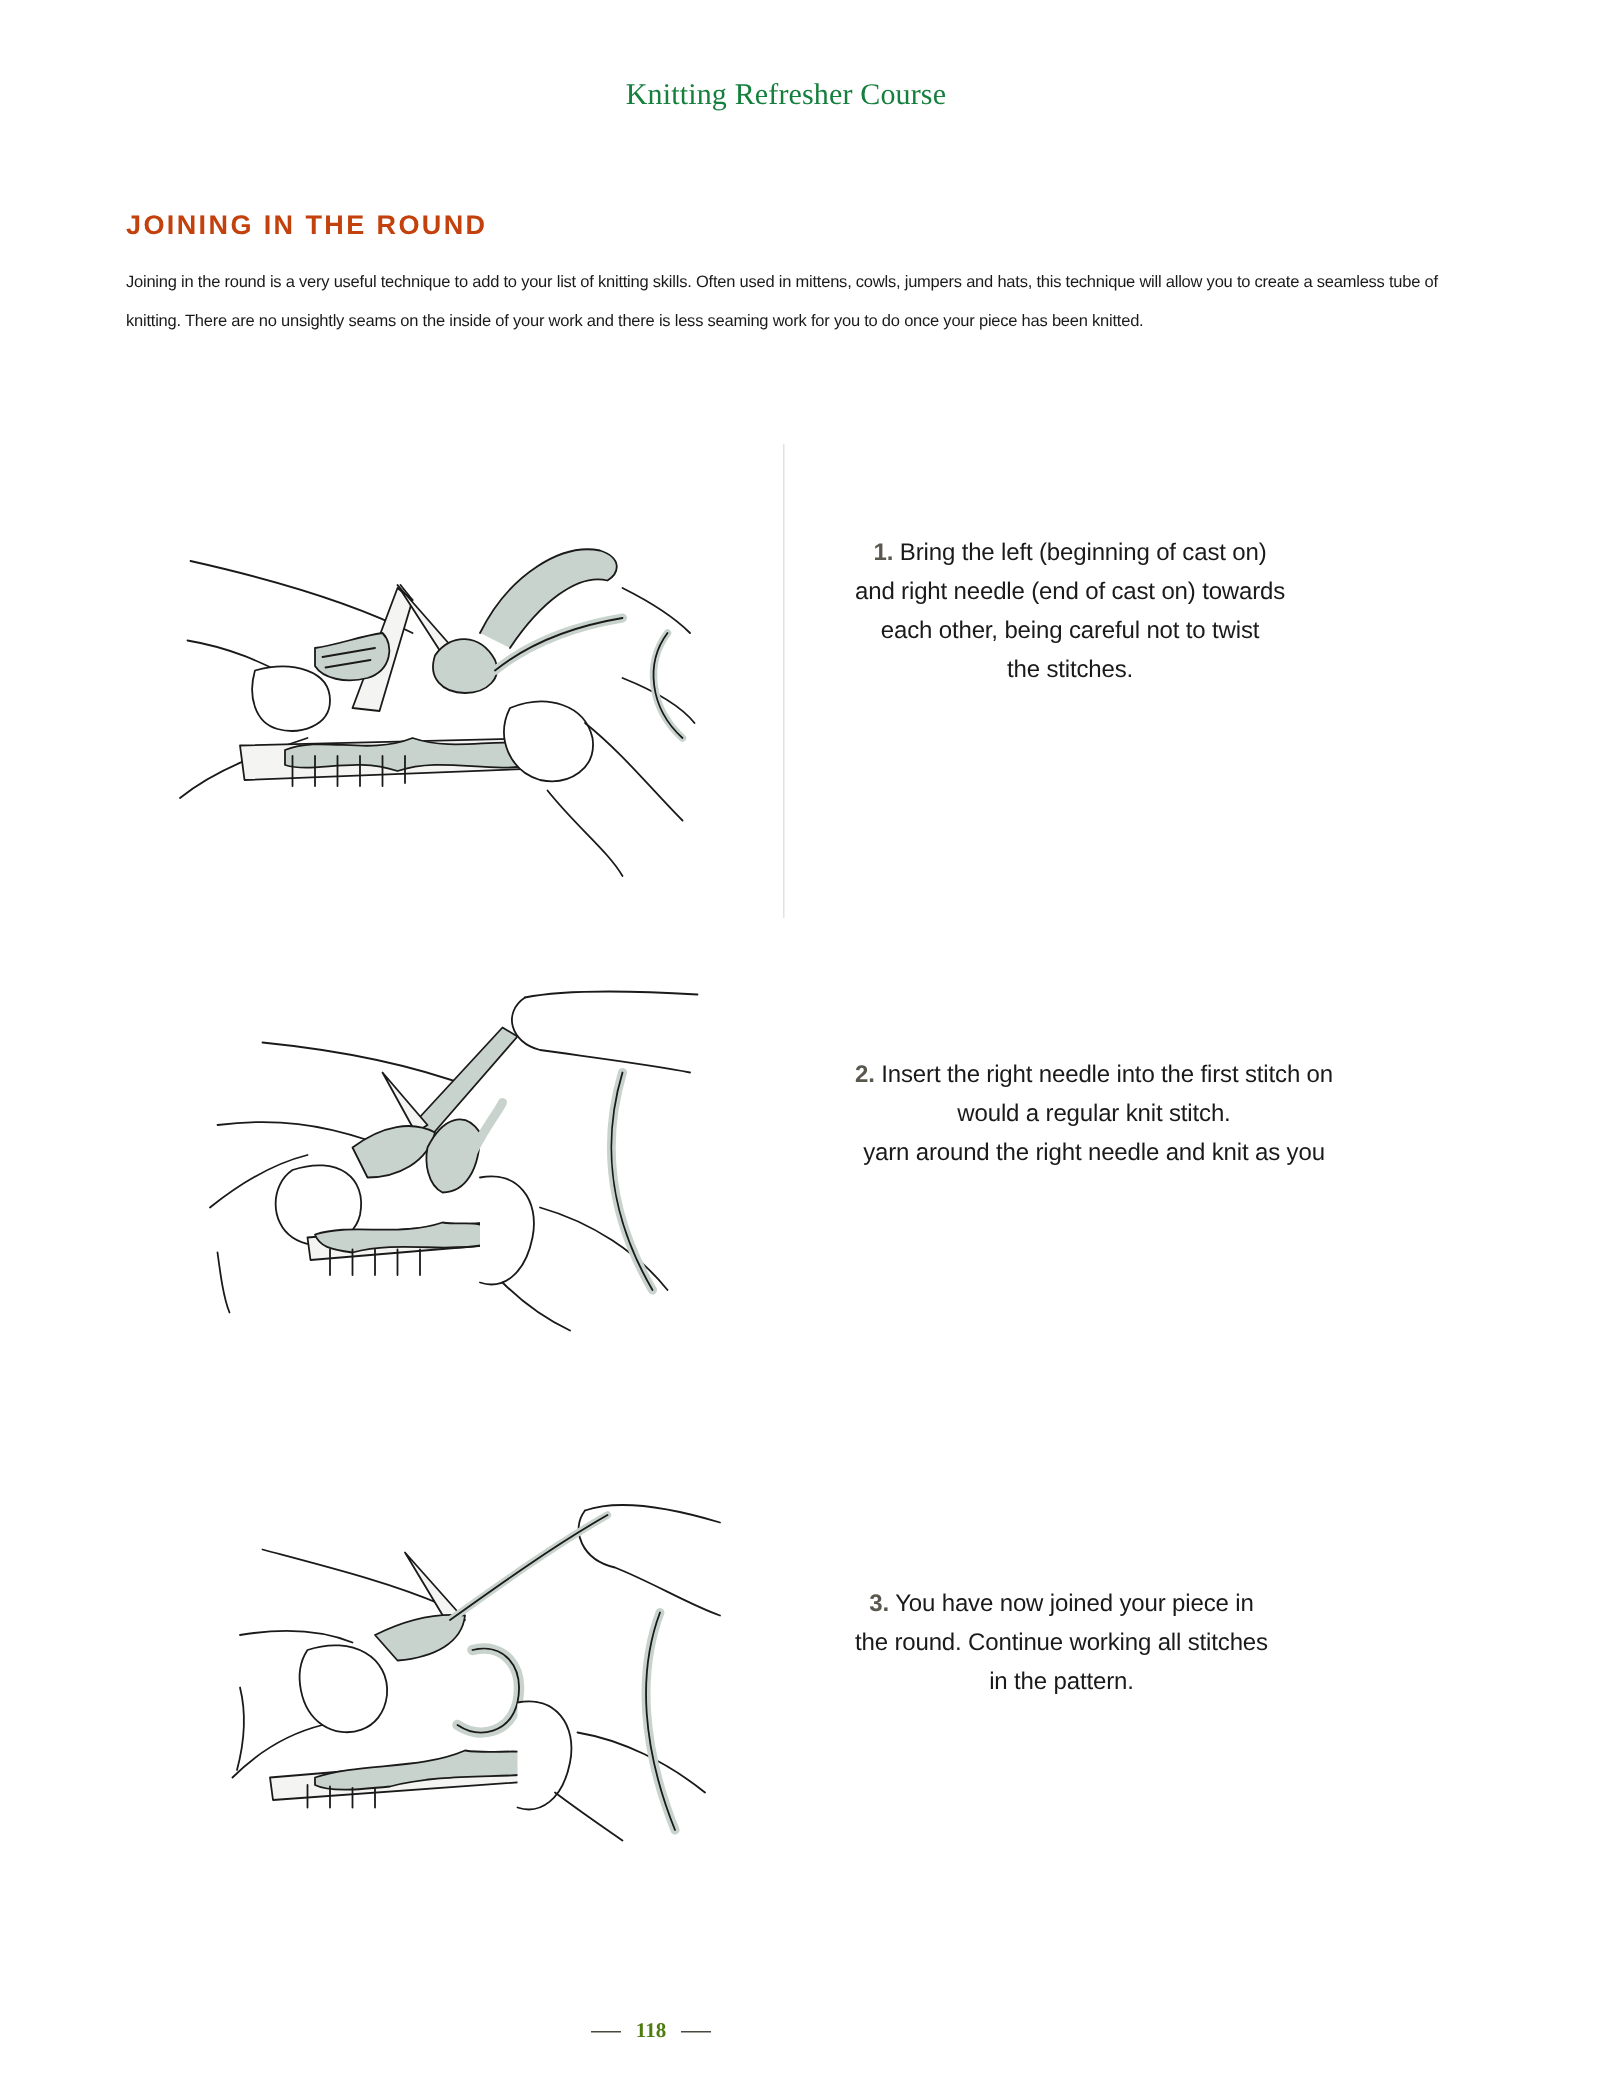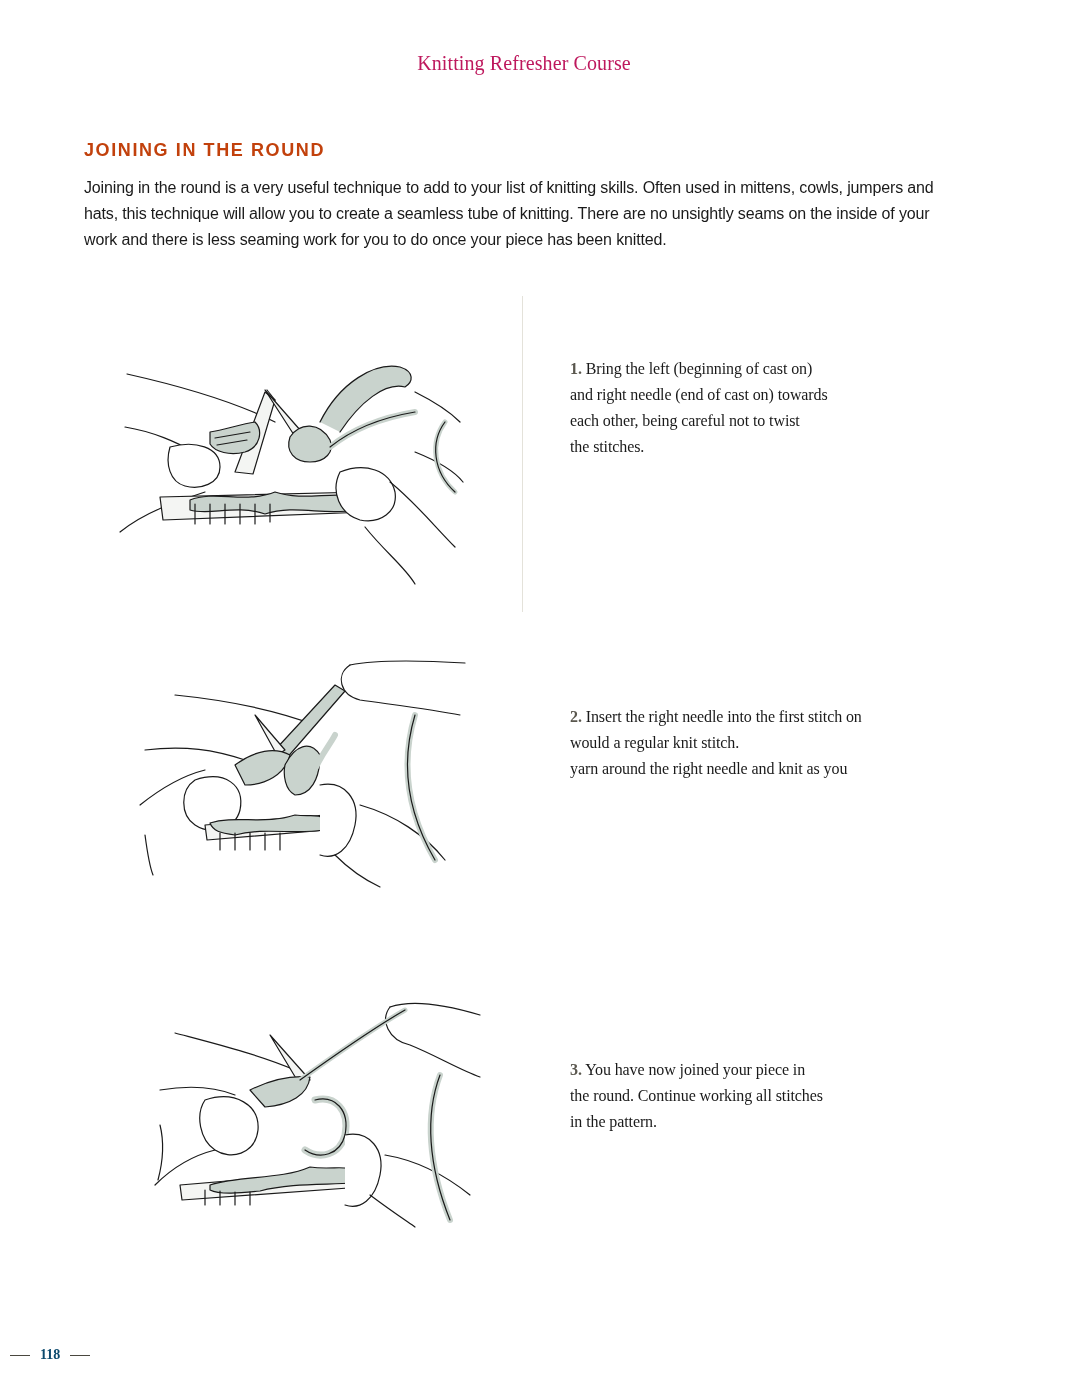--- a/index.html
+++ b/index.html
@@ -1,45 +1,45 @@
 <!DOCTYPE html>
 <html><head>
   <meta charset="utf-8">
   <style>
     html, body { margin: 0; padding: 0; background: #ffffff; }
     body { width: 1080px; height: 1395px; position: relative; overflow: hidden; color: #1a1a1a; }
     .running-head {
       position: absolute; left: 0; top: 52px; width: 1048px; text-align: center;
-      font-family: "Liberation Serif", "DejaVu Serif", serif; font-size: 20px; color: #be185d;
+      font-family: "Liberation Serif", "DejaVu Serif", serif; font-size: 20px; color: #15803d;
       letter-spacing: 0.1px;
     }
     .section-title {
       position: absolute; left: 84px; top: 140px;
       font-family: "Liberation Sans", "DejaVu Sans", sans-serif; font-weight: bold;
       font-size: 18px; letter-spacing: 1.6px; color: #c2410c;
     }
     .intro {
       position: absolute; left: 84px; top: 175px; width: 880px;
-      font-family: "Liberation Sans", "DejaVu Sans", sans-serif; font-size: 16px; line-height: 26px;
+      font-family: "Liberation Sans", "DejaVu Sans", sans-serif; font-size: 11px; line-height: 26px;
       color: #1a1a1a; letter-spacing: -0.15px;
     }
     .divider {
       position: absolute; left: 522px; top: 296px; width: 1px; height: 316px; background: #e4e2da;
     }
     .illus { position: absolute; }
     .step {
       position: absolute; left: 570px;
-      font-family: Liberation Serif, serif; font-size: 16px; line-height: 26px;
-      color: #1a1a1a; letter-spacing: -0.1px;
+      font-family: Liberation Sans, sans-serif; font-size: 16px; line-height: 26px;
+      color: #1a1a1a; letter-spacing: -0.1px; text-align: center;
     }
     .step-num { font-weight: bold; color: #5a574e; }
     .step-line { display: block; white-space: nowrap; }
     .folio {
-      position: absolute; left: 0; top: 1347px; width: 868px; 
-      font-family: "Liberation Serif", "DejaVu Serif", serif; font-size: 14px; font-weight: bold; color: #0c4a6e;
+      position: absolute; left: 0; top: 1347px; width: 868px; text-align: center;
+      font-family: "Liberation Serif", "DejaVu Serif", serif; font-size: 14px; font-weight: bold; color: #4d7c0f;
     }
     .folio .dash { display: inline-block; width: 20px; height: 1px; background: #4a483f; vertical-align: middle; margin: 0 10px; }
   </style>
 </head>
 <body>
 
 <div class="running-head">Knitting Refresher Course</div>
 
 <div class="section-title">JOINING IN THE ROUND</div>
 

